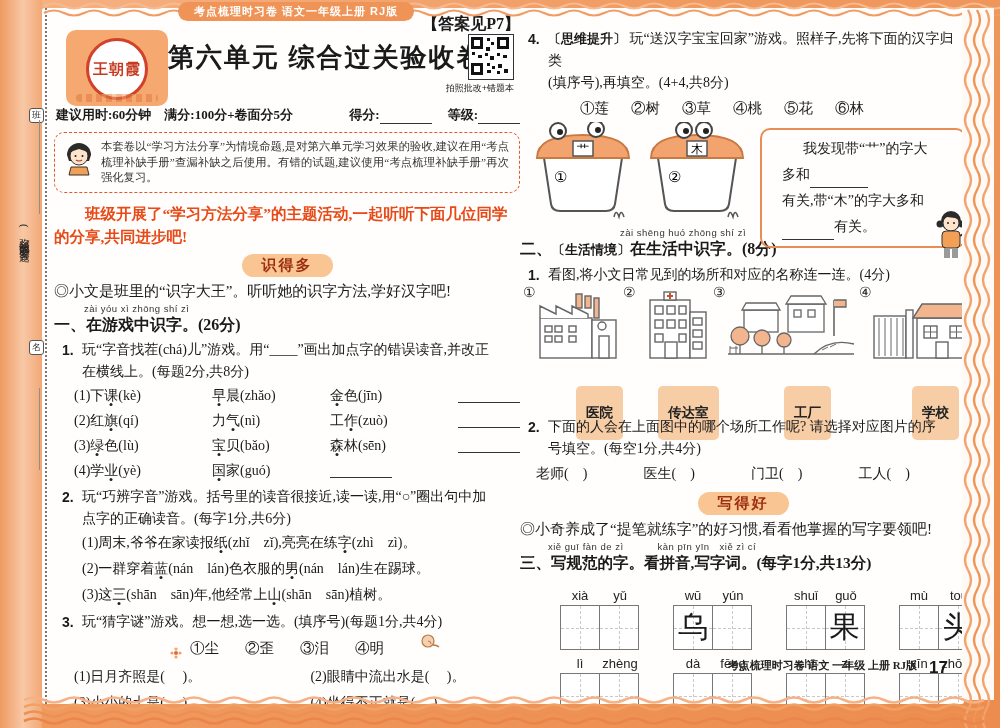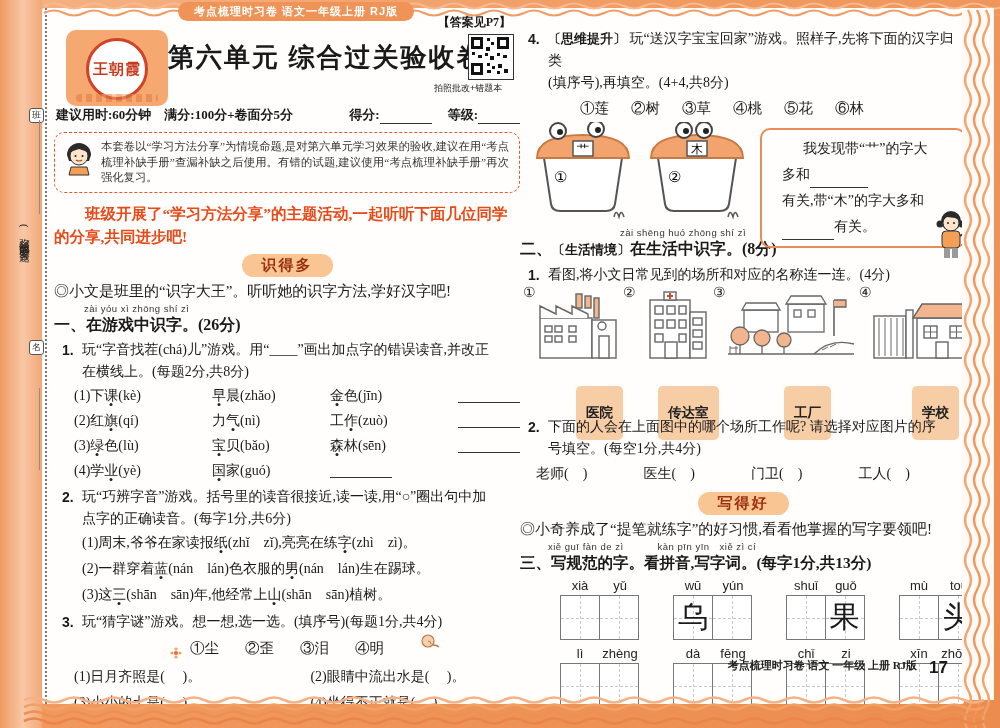--- a/index.html
+++ b/index.html
@@ -31,23 +31,23 @@
 
   
   .header{position:relative;height:96px}
   .logo{position:absolute;left:12px;top:22px;width:102px;height:76px;background:#f5a870;border-radius:10px}
   .logo-circle{position:absolute;left:50%;top:8px;transform:translateX(-50%);width:56px;height:56px;background:#fff;
     border:3px solid #d2422a;border-radius:50%;display:flex;align-items:center;justify-content:center;
     font-weight:bold;color:#c63b1f;font-size:15px;letter-spacing:1px}
   .logo-waves{position:absolute;left:10px;right:10px;bottom:4px;height:8px;
     background:repeating-linear-gradient(90deg,#e07a3e 0 6px,#f5a870 6px 10px);border-radius:4px;opacity:.55}
   .paper-title{position:absolute;left:114px;right:66px;top:32px;text-align:center;font-size:26px;font-weight:bold;letter-spacing:2px;white-space:nowrap}
-  .answer-ref{position:absolute;right:9px;top:6px;font-size:12px;font-weight:bold}
+  .answer-ref{position:absolute;right:0;top:6px;font-size:16px;font-weight:bold}
   .qr{position:absolute;right:6px;top:26px;width:44px;height:44px;border:1px solid #333;background:#fff}
-  .qr-cap{position:absolute;right:-6px;top:74px;width:92px;font-size:9px;color:#222;font-family:"Liberation Sans",sans-serif}
+  .qr-cap{position:absolute;right:-6px;top:74px;width:92px;text-align:center;font-size:9px;color:#222;font-family:"Liberation Sans",sans-serif}
 
   .meta{display:flex;align-items:flex-end;font-size:13px;font-weight:bold;margin:2px 0 0 2px}
   .meta .sep{flex:1}
   .blank{display:inline-block;border-bottom:1.3px solid #333;height:13px;vertical-align:bottom}
   .w52{width:52px}.w42{width:42px}
 
   .notice{position:relative;margin-top:8px;border:1.6px dashed #e4572c;border-radius:10px;
     padding:6px 10px 6px 46px;font-size:11.3px;line-height:15.5px;text-align:justify;color:#333}
   .notice-avatar{position:absolute;left:8px;top:8px}
 
@@ -96,21 +96,21 @@
 
   .pbrow{position:relative;height:26px;margin-bottom:4px}
   .pbadge{position:absolute;top:0;background:#f7cda6;color:#222;font-size:13.5px;font-weight:bold;
     padding:18px 10px;border-radius:5px;line-height:18px}
   .pb0{left:56px}.pb1{left:138px}.pb2{left:264px}.pb3{left:392px}
 
   .jobs{display:flex;padding-left:16px;font-size:14px;line-height:24px;margin-top:2px}
   .jobs span{width:114px}
 
   
-  .gridrow{display:flex;gap:33px;padding-left:40px;margin-top:4px}
+  .gridrow{display:flex;gap:33px;padding-left:40px;margin-top:14px}
   .psyl{display:flex;font-family:"Liberation Sans",sans-serif;font-size:13px;color:#222;margin-bottom:2px}
   .psyl span{width:40px;text-align:center}
   .tzg{display:flex}
   .cell{position:relative;width:38px;height:43px;border:1.5px solid #777;margin-left:-1.5px;background:#fff}
   .cell:first-child{margin-left:0}
   .cell::before{content:"";position:absolute;left:0;right:0;top:50%;border-top:1px dashed #c9c9c9}
   .cell::after{content:"";position:absolute;top:0;bottom:0;left:50%;border-left:1px dashed #c9c9c9}
   .hz{position:absolute;inset:0;display:flex;align-items:center;justify-content:center;font-size:30px;z-index:1}
 
   .page-footer{position:absolute;right:16px;bottom:26px;display:flex;align-items:flex-start;gap:12px}

